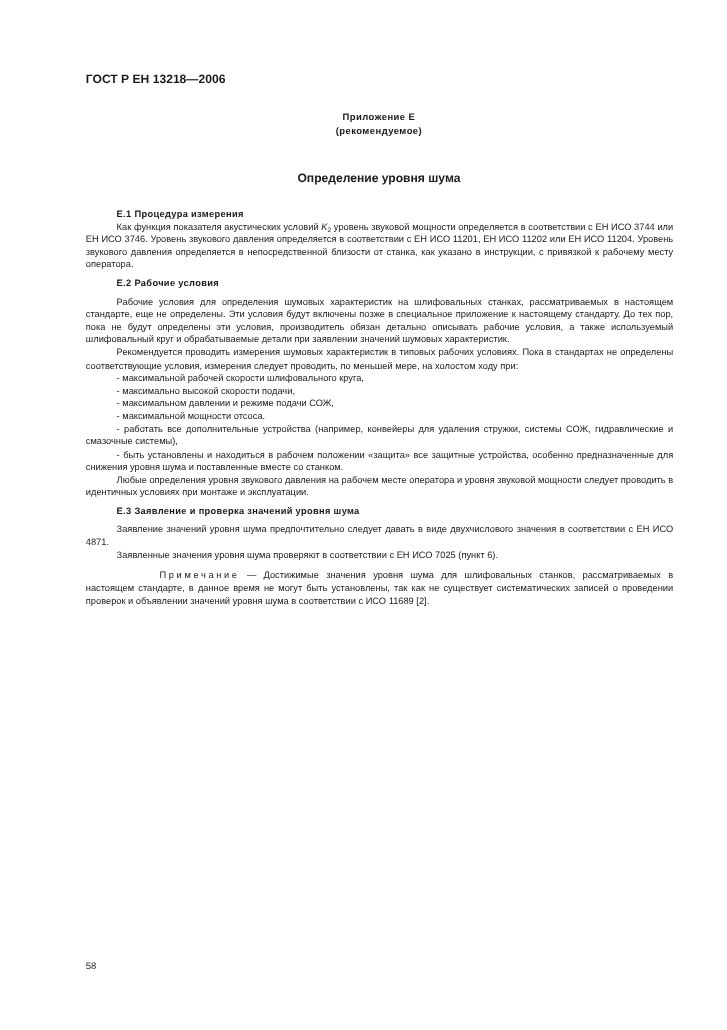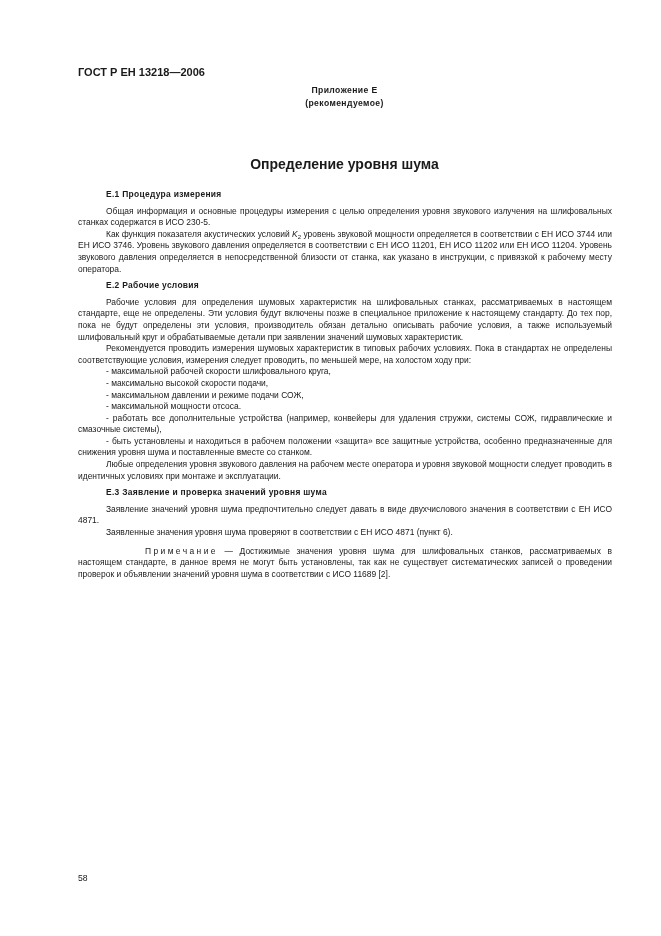--- a/index.html
+++ b/index.html
@@ -1,21 +1,21 @@
 <!DOCTYPE html>
 <html><head>
 <meta charset="utf-8">
 <style>
   html, body { margin: 0; padding: 0; background: #ffffff; }
   body { width: 661px; height: 936px; position: relative; overflow: hidden; color: #1a1a1a;
          font-family: "Liberation Sans", sans-serif; }
   .page { position: absolute; left: 0; top: 0; width: 661px; height: 936px; }
   .header { position: absolute; left: 78px; top: 66px; font-size: 11px; font-weight: bold; letter-spacing: 0; }
-  .annex { position: absolute; left: 0; width: 661px; top: 84px; text-align: center; font-size: 8.6px; font-weight: bold; line-height: 13px; letter-spacing: 0.4px; padding-left: 28px; box-sizing: border-box; }
-  .title { position: absolute; left: 0; width: 661px; top: 156px; text-align: center; font-size: 14px; font-weight: bold; padding-left: 28px; box-sizing: border-box; }
+  .annex { position: absolute; left: 0; width: 661px; top: 100px; text-align: center; font-size: 8.6px; font-weight: bold; line-height: 13px; letter-spacing: 0.4px; padding-left: 28px; box-sizing: border-box; }
+  .title { position: absolute; left: 0; width: 661px; top: 156px; text-align: center; font-size: 11px; font-weight: bold; padding-left: 28px; box-sizing: border-box; }
   .body { position: absolute; left: 78px; top: 189px; width: 534px; font-size: 8.45px; line-height: 11.6px; text-align: justify; }
   .body p { margin: 0; }
   .h { font-weight: bold; padding-left: 28px; margin-top: 0 !important; letter-spacing: 0.3px; }
   .ind { text-indent: 28px; }
   .li { padding-left: 28px; }
   .sp { margin-top: 5px !important; }
   .sp2 { margin-top: 7px !important; }
   .spaced { letter-spacing: 2.4px; padding-left: 39px; }
   .pagenum { position: absolute; left: 78px; top: 873px; font-size: 8.6px; }
   sub { font-size: 6px; vertical-align: -1.5px; line-height: 0; }
@@ -29,34 +29,33 @@
 
   <div class="annex">
     <div>Приложение Е</div>
     <div>(рекомендуемое)</div>
   </div>
 
   <div class="title">Определение уровня шума</div>
 
   <div class="body">
     <p class="h">Е.1  Процедура измерения</p>
-    <p class="ind sp">Общая информация и основные процедуры измерения с целью определения уровня звукового излучения на шлифовальных станках содержатся в ИСО 230-5.</p>
     <p class="ind"><span>Как функция показателя акустических условий </span><i>K</i><sub>2</sub><span> уровень звуковой мощности определяется в соответствии с ЕН ИСО 3744 или ЕН ИСО 3746. Уровень звукового давления определяется в соответствии с ЕН ИСО 11201, ЕН ИСО 11202 или ЕН ИСО 11204. Уровень звукового давления определяется в непосредственной близости от станка, как указано в инструкции, с привязкой к рабочему месту оператора.</span></p>
 
     <p class="h sp">Е.2  Рабочие условия</p>
     <p class="ind sp">Рабочие условия для определения шумовых характеристик на шлифовальных станках, рассматриваемых в настоящем стандарте, еще не определены. Эти условия будут включены позже в специальное приложение к настоящему стандарту. До тех пор, пока не будут определены эти условия, производитель обязан детально описывать рабочие условия, а также используемый шлифовальный круг и обрабатываемые детали при заявлении значений шумовых характеристик.</p>
     <p class="ind">Рекомендуется проводить измерения шумовых характеристик в типовых рабочих условиях. Пока в стандартах не определены соответствующие условия, измерения следует проводить, по меньшей мере, на холостом ходу при:</p>
     <p class="li">- максимальной рабочей скорости шлифовального круга,</p>
     <p class="li">- максимально высокой скорости подачи,</p>
     <p class="li">- максимальном давлении и режиме подачи СОЖ,</p>
     <p class="li">- максимальной мощности отсоса.</p>
     <p class="ind">- работать все дополнительные устройства (например, конвейеры для удаления стружки, системы СОЖ, гидравлические и смазочные системы),</p>
     <p class="ind">- быть установлены и находиться в рабочем положении «защита» все защитные устройства, особенно предназначенные для снижения уровня шума и поставленные вместе со станком.</p>
     <p class="ind">Любые определения уровня звукового давления на рабочем месте оператора и уровня звуковой мощности следует проводить в идентичных условиях при монтаже и эксплуатации.</p>
 
     <p class="h sp">Е.3  Заявление и проверка значений уровня шума</p>
     <p class="ind sp">Заявление значений уровня шума предпочтительно следует давать в виде двухчислового значения в соответствии с ЕН ИСО 4871.</p>
-    <p class="ind">Заявленные значения уровня шума проверяют в соответствии с ЕН ИСО 4871 (пункт 6).</p>
+    <p class="ind">Заявленные значения уровня шума проверяют в соответствии с ЕН ИСО 7025 (пункт 6).</p>
     <p class="ind sp2"><span class="spaced">Примечание</span><span> — Достижимые значения уровня шума для шлифовальных станков, рассматриваемых в настоящем стандарте, в данное время не могут быть установлены, так как не существует систематических записей о проведении проверок и объявлении значений уровня шума в соответствии с ИСО 11689  [2].</span></p>
   </div>
 
   <div class="pagenum">58</div>
 </div>
 
 </body></html>

